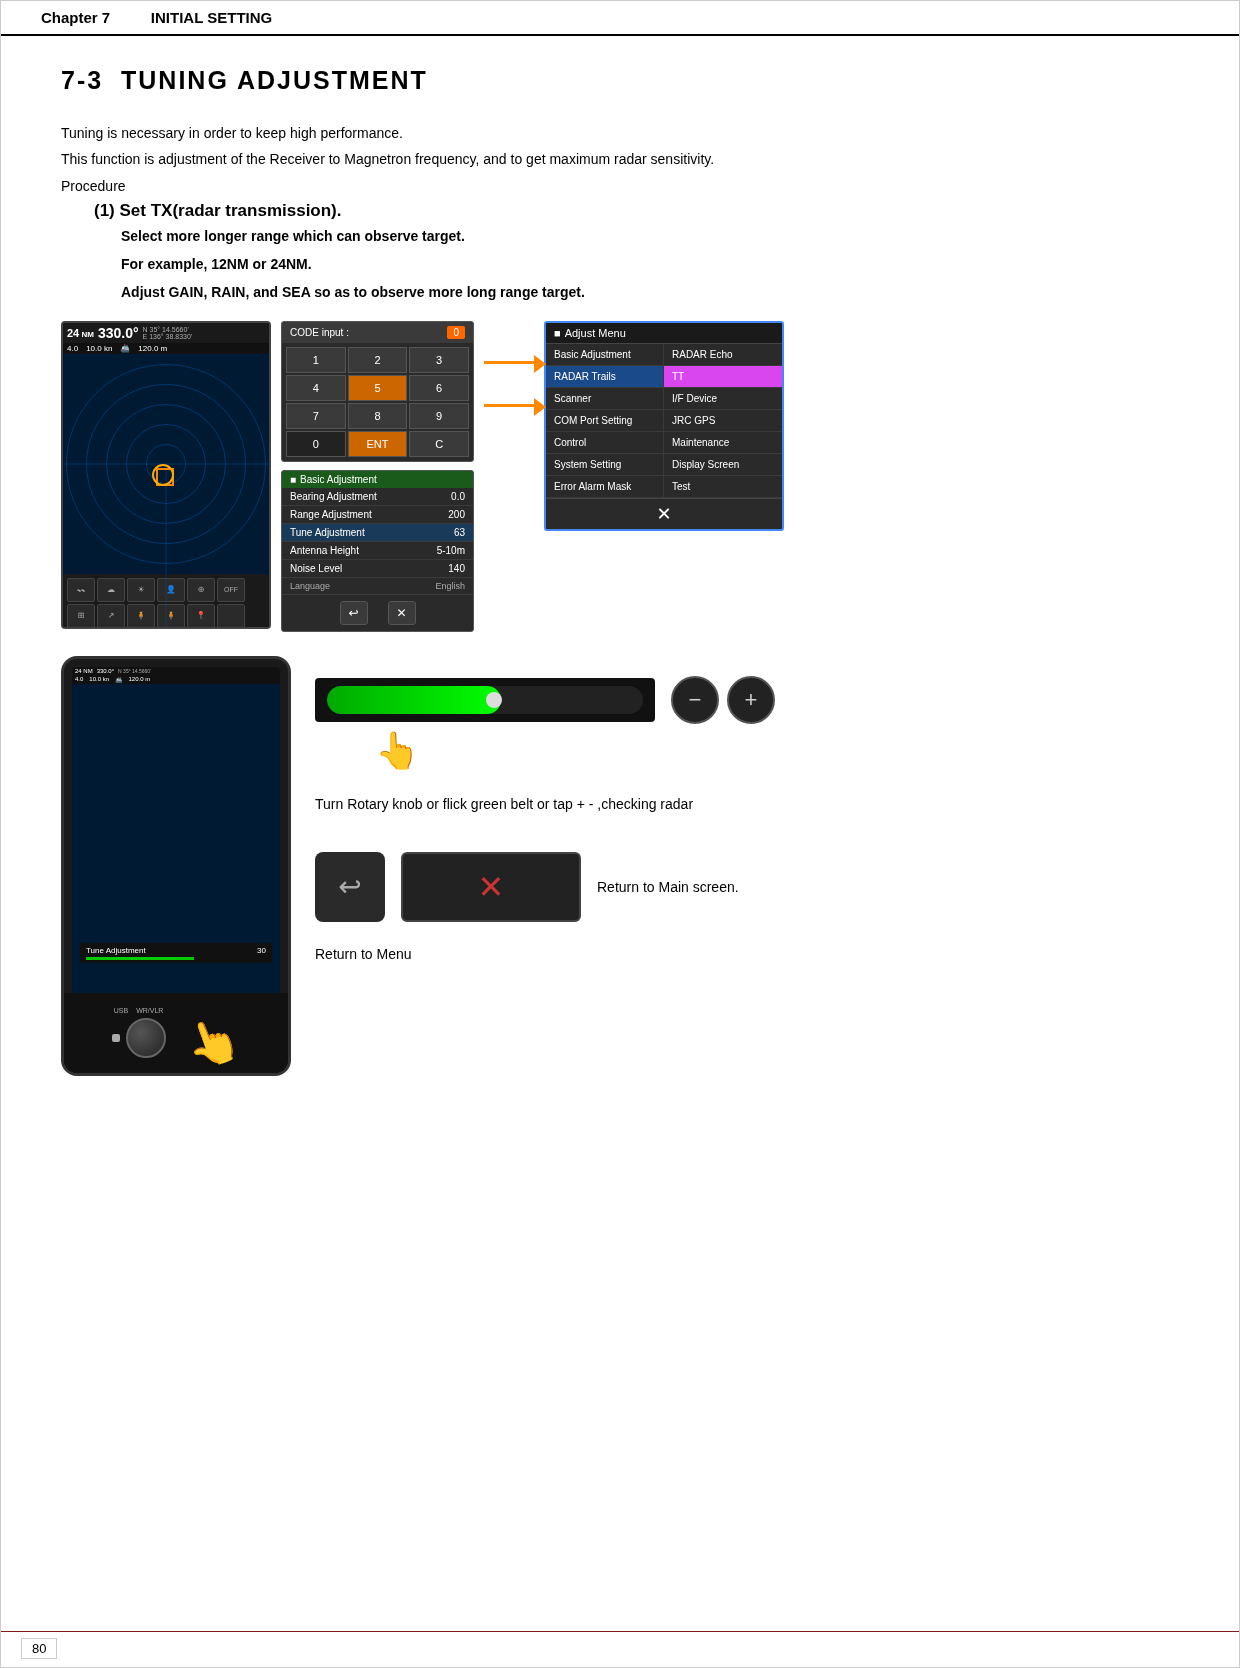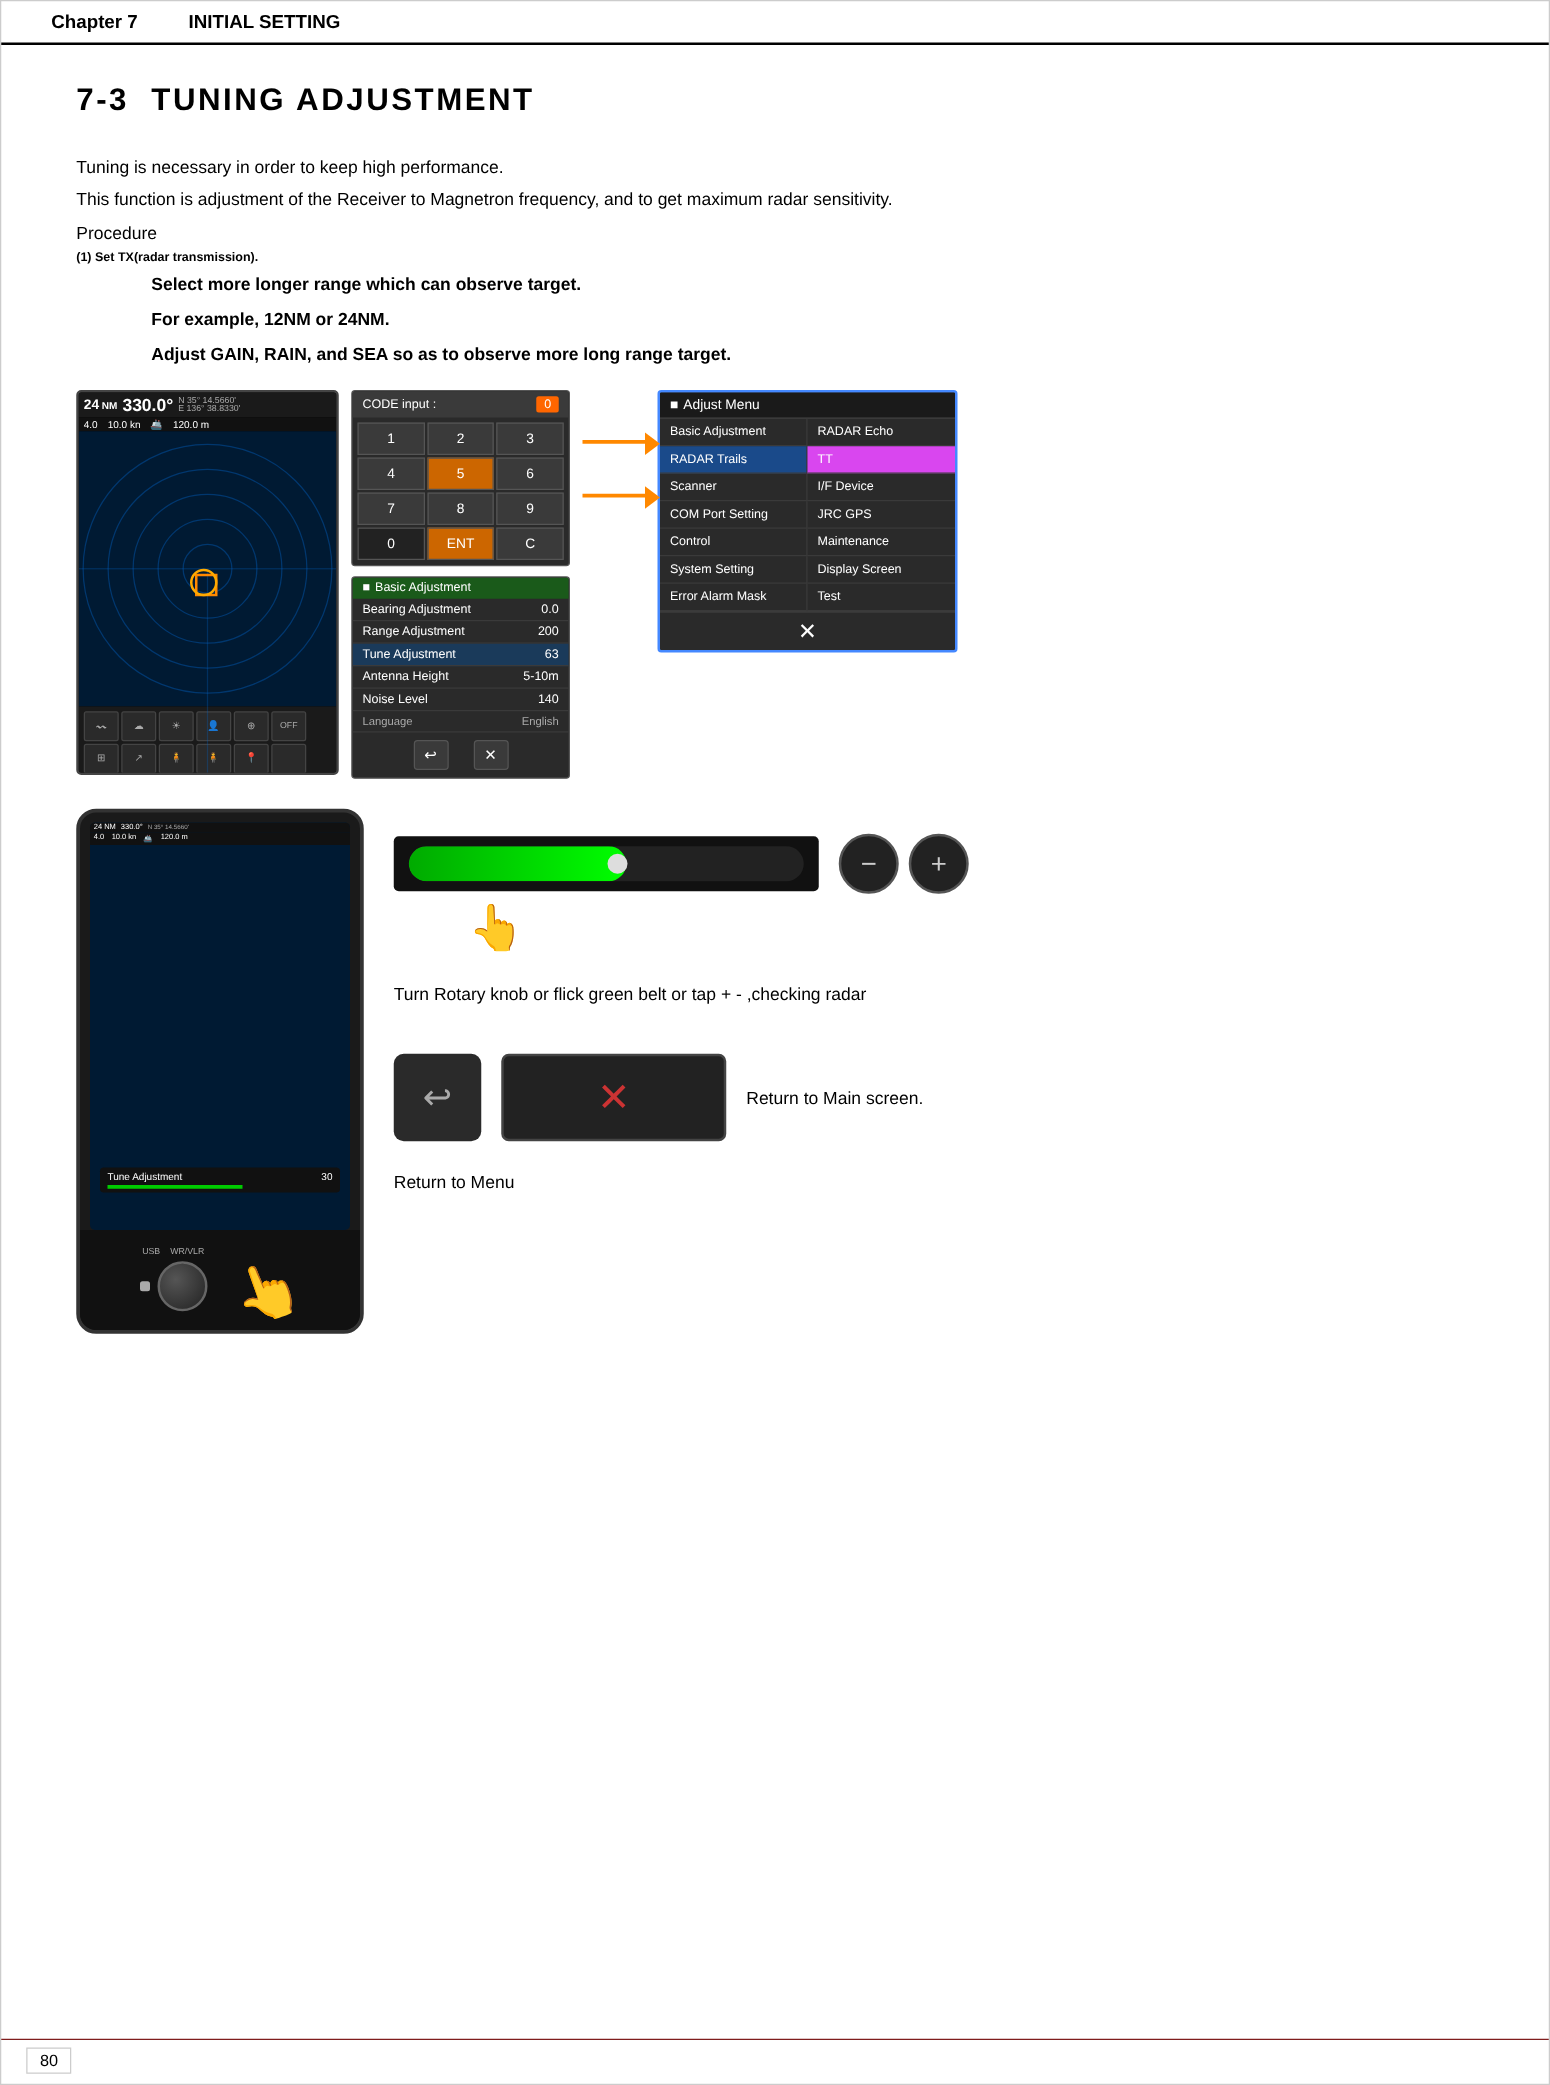--- a/index.html
+++ b/index.html
@@ -38,22 +38,23 @@
       letter-spacing: 2px;
       margin-bottom: 27px;
     }
     .body-text {
       font-size: 14px;
       line-height: 1.6;
       margin-bottom: 4px;
     }
     .bold-text {
       font-weight: bold;
-      font-size: 10px;
+      font-size: 17px;
       margin-bottom: 4px;
+      margin-left: 33px;
     }
     .indented {
       margin-left: 60px;
       font-size: 14px;
       font-weight: bold;
       margin-bottom: 4px;
       line-height: 1.7;
     }
     .figures-row {
       display: flex;
@@ -111,21 +112,21 @@
       border: 1px solid #444;
       border-radius: 2px;
       display: flex;
       align-items: center;
       justify-content: center;
       color: #aaa;
       font-size: 8px;
     }
     
     .code-panel {
-      width: 175px;
+      width: 193px;
       background: #2a2a2a;
       border: 1px solid #555;
       border-radius: 3px;
       overflow: hidden;
       flex-shrink: 0;
       font-size: 11px;
       color: #fff;
     }
     .code-header {
       background: #3a3a3a;

